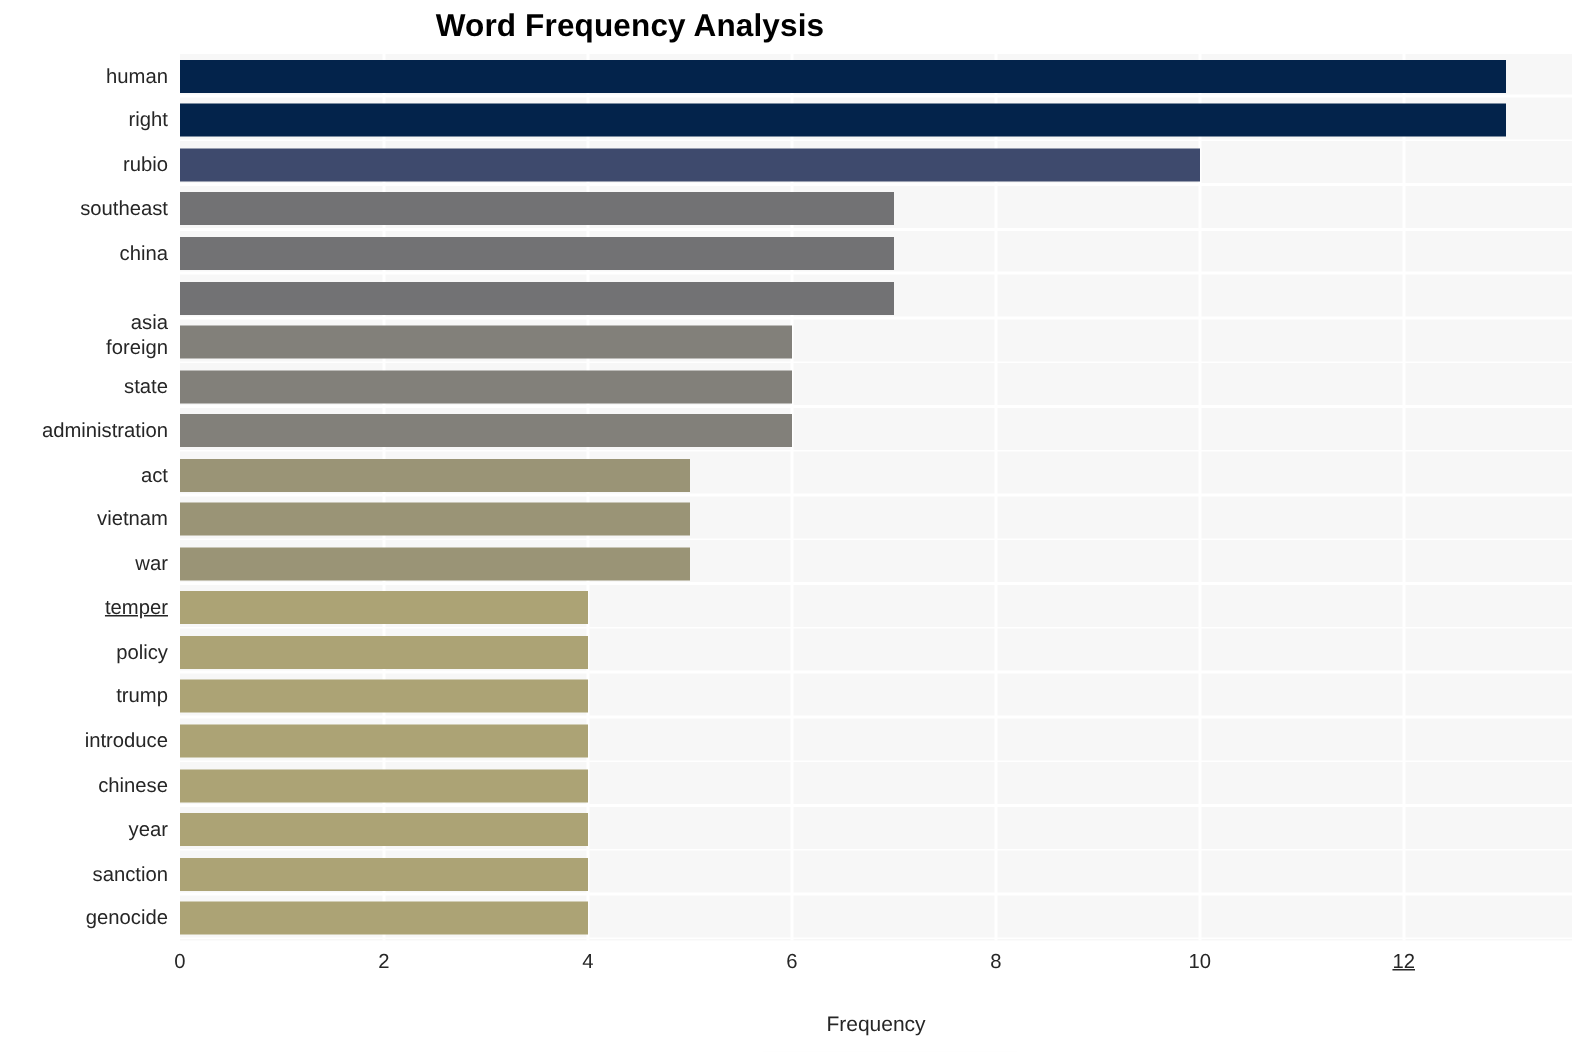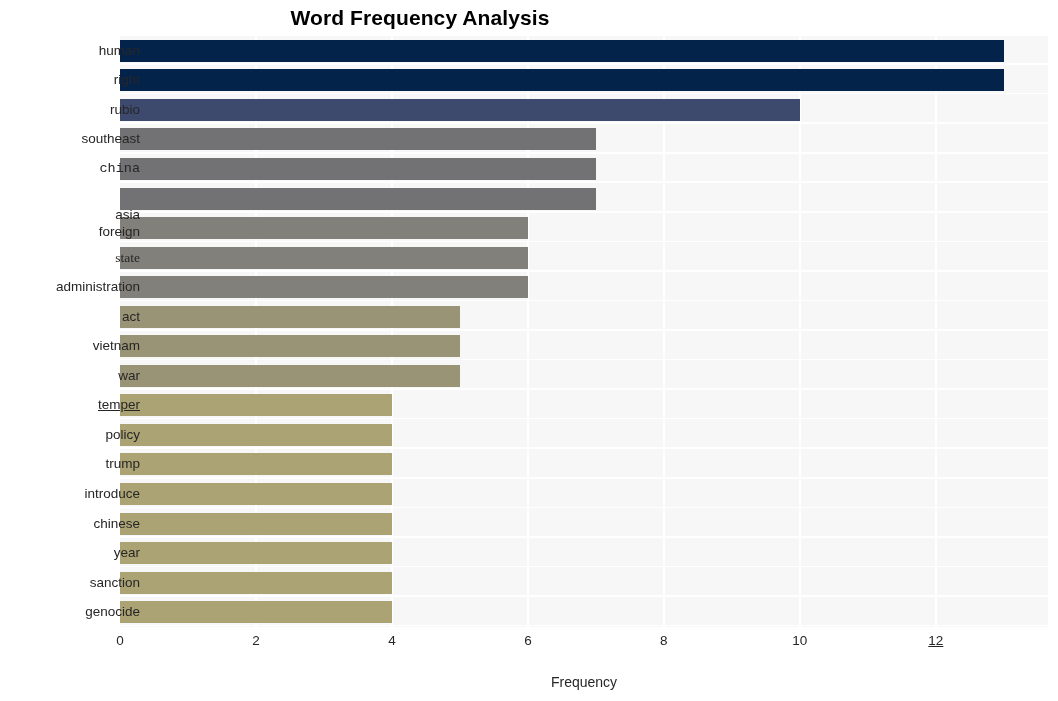--- a/index.html
+++ b/index.html
@@ -66,21 +66,20 @@
     position: absolute;
     left: 0;
     height: 22px;
   }
   #ylabels {
     position: absolute;
     left: 0;
     top: 36px;
     width: 112px;
     height: 591px;
-    padding-left: 28px;
   }
   .ylabel {
     position: absolute;
     right: 0;
     width: 112px;
     text-align: right;
     font-size: 13.5px;
     color: #262626;
     line-height: 14px;
   }
@@ -166,24 +165,24 @@
         <div class="bar" title="sanction: 4" style="top: 535.675px; width: 271.941px; background: rgb(172, 163, 117);"></div>
         <div class="bar" title="genocide: 4" style="top: 565.225px; width: 271.941px; background: rgb(172, 163, 117);"></div>
       </div>
   </div>
 
   <div id="ylabels">
       <div class="ylabel" style="top: 7.775px;">human</div>
       <div class="ylabel" style="top: 37.325px;">right</div>
       <div class="ylabel" style="top: 66.875px;">rubio</div>
       <div class="ylabel" style="top: 96.425px;">southeast</div>
-      <div class="ylabel" style="top: 125.975px; font-family: Liberation Mono, monospace;">china</div>
+      <div class="ylabel" style="top: 125.975px;">china</div>
       <div class="ylabel" style="top: 155.525px; margin-top: 16px;">asia</div>
       <div class="ylabel" style="top: 189px;">foreign</div>
-      <div class="ylabel" style="top: 214.625px; font-family: Liberation Serif, serif;">state</div>
+      <div class="ylabel" style="top: 214.625px;">state</div>
       <div class="ylabel" style="top: 244.175px;">administration</div>
       <div class="ylabel" style="top: 273.725px;">act</div>
       <div class="ylabel" style="top: 303.275px;">vietnam</div>
       <div class="ylabel" style="top: 332.825px;">war</div>
       <div class="ylabel" style="top: 362.375px; text-decoration: underline;">temper</div>
       <div class="ylabel" style="top: 391.925px;">policy</div>
       <div class="ylabel" style="top: 421.475px;">trump</div>
       <div class="ylabel" style="top: 451.025px; margin-left: 43px;">introduce</div>
       <div class="ylabel" style="top: 480.575px;">chinese</div>
       <div class="ylabel" style="top: 510.125px;">year</div>

